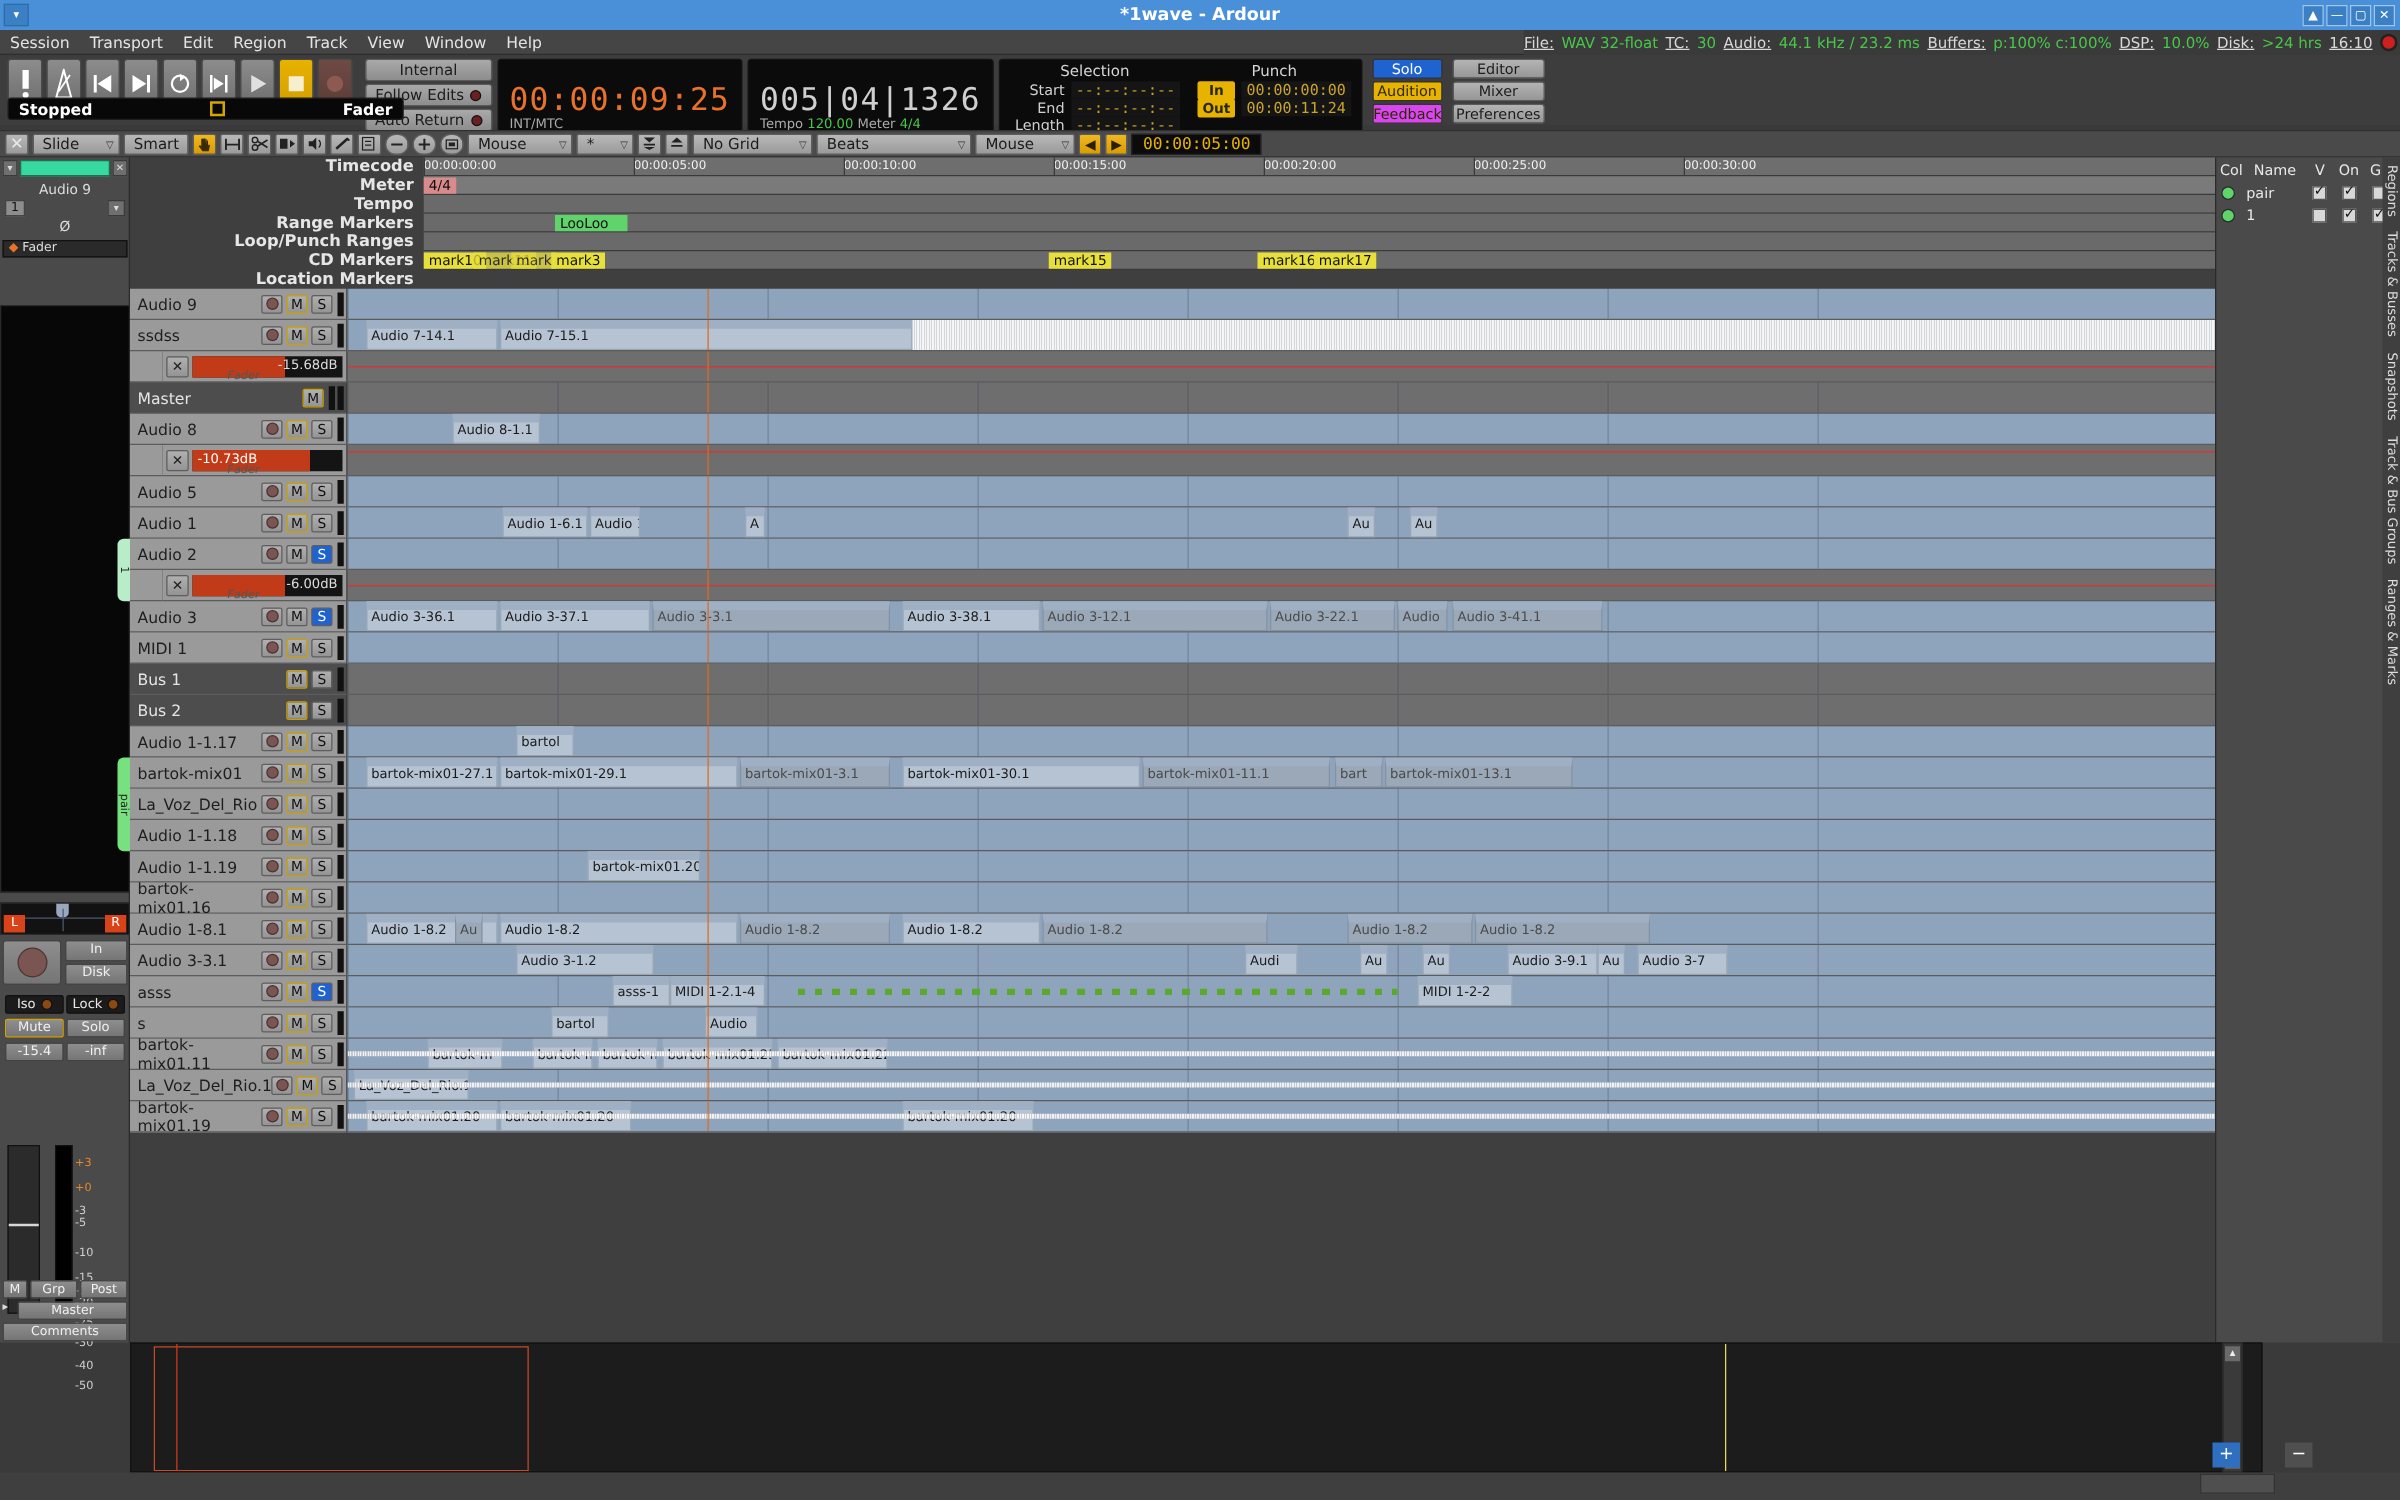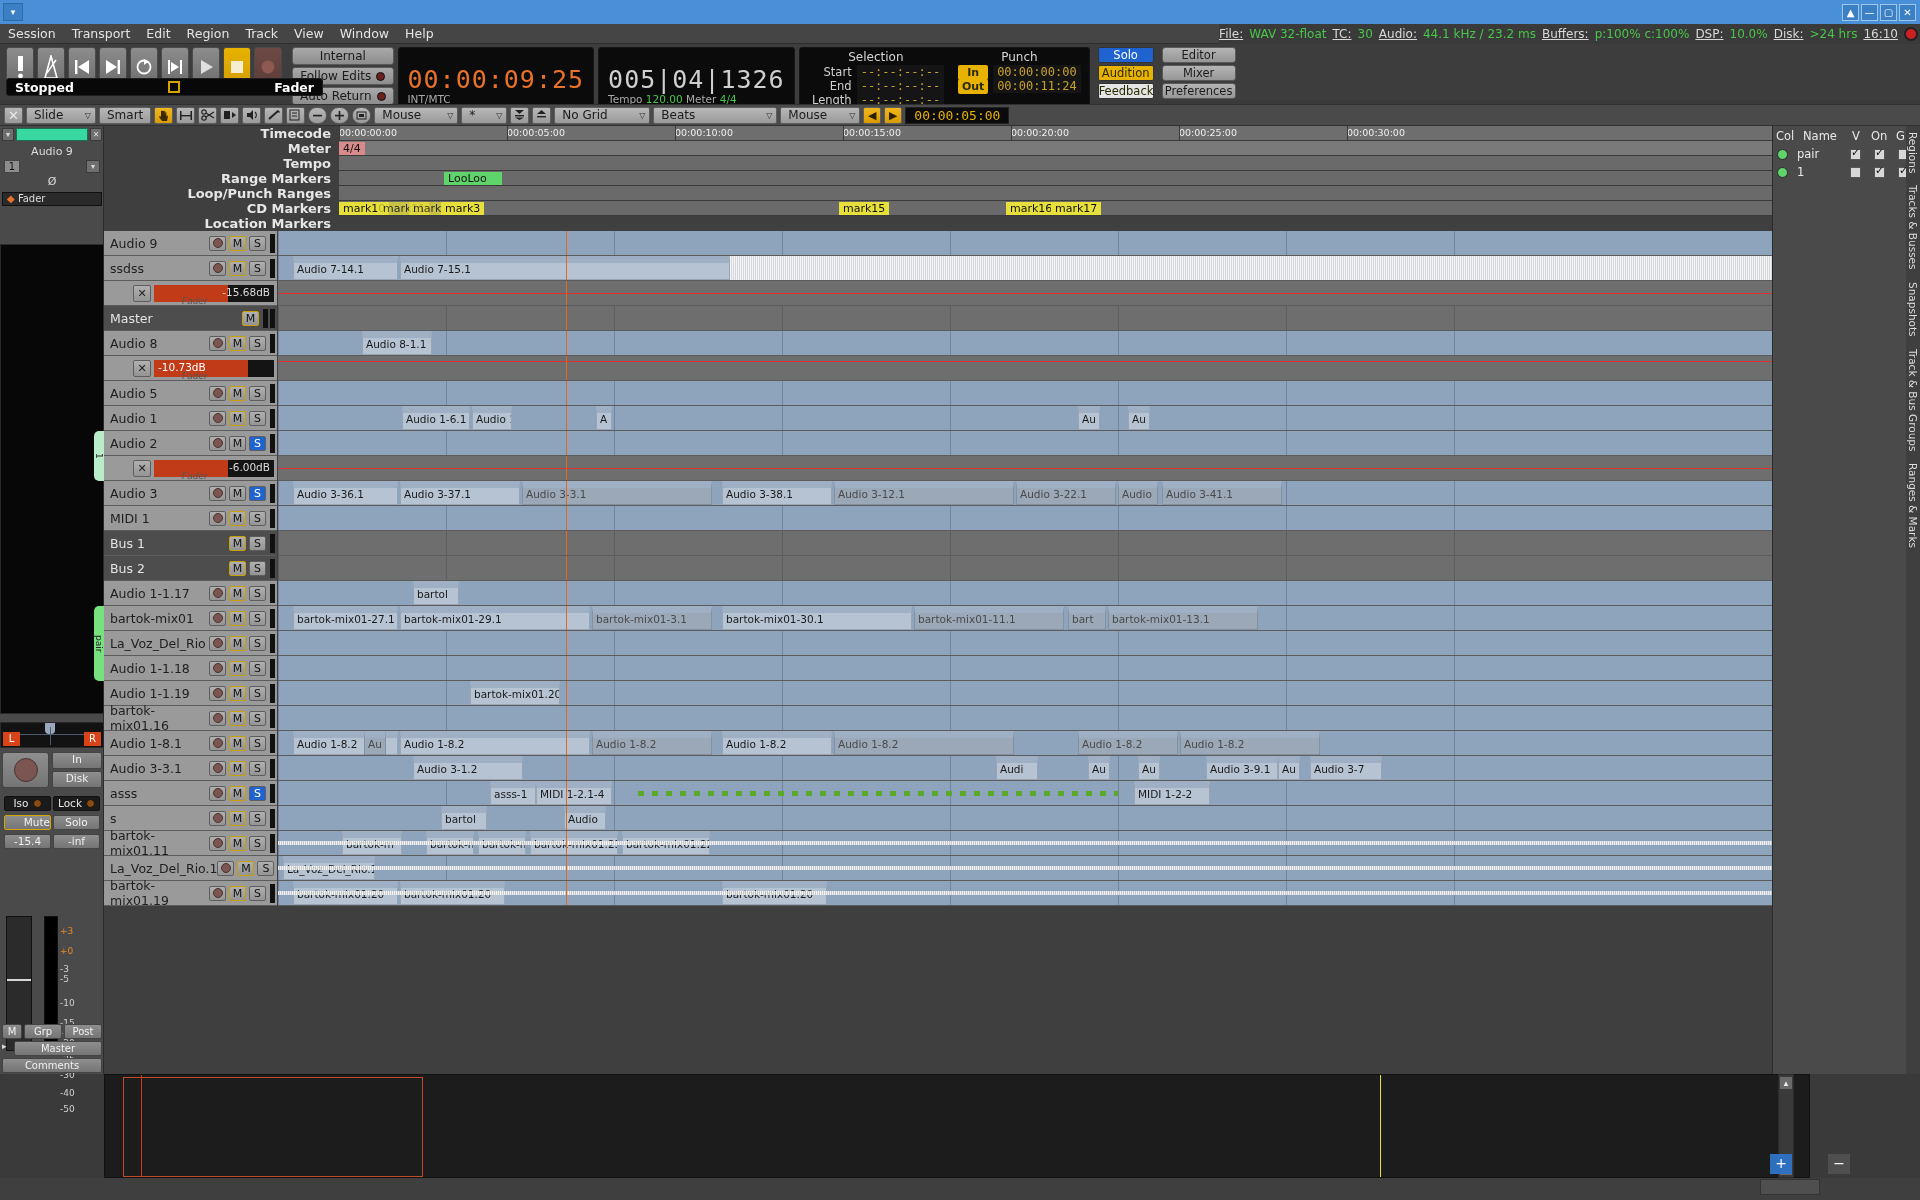--- a/index.html
+++ b/index.html
@@ -53,21 +53,21 @@
   .selrow .lb{ width:44px; text-align:right; color:#d0d0d0; font-size:11.5px; }
   .selval{ font-family:"DejaVu Sans Mono","Liberation Mono",monospace; font-size:12px; color:#c8a22a;
     background:#151515; padding:0 4px; }
   .punchbtn{ width:30px; height:15px; background:#e8b200; color:#2a2a00; font-size:11px; font-weight:bold;
     text-align:center; line-height:15px; border-radius:2px; }
   .tcol{ display:flex; flex-direction:column; gap:2px; margin-left:4px; }
   .bigb{ width:56px; height:16px; font-size:11.5px; text-align:center; line-height:15px; border-radius:2px;
     border:1px solid #333; }
   .bigb.solo{ background:#1f63d0; color:#fff; }
   .bigb.aud{ background:#e8b200; color:#2a2a00; }
-  .bigb.fb{ background:#e5e5e5; color:#2a2a00; }
+  .bigb.fb{ background:#d946ef; color:#2a2a00; }
   .ecol{ display:flex; flex-direction:column; gap:2px; margin-left:4px; }
   .ebtn{ width:74px; height:16px; background:linear-gradient(#b4b4b4,#969696); border:1px solid #5a5a5a;
     border-radius:3px; color:#1c1c1c; font-size:11.5px; text-align:center; line-height:14px; }
 
   
   .sprung{ position:absolute; left:6px; top:78px; width:317px; height:18px; background:#080808;
     border:1px solid #1d1d1d; border-radius:3px; display:flex; align-items:center;
     justify-content:space-between; padding:0 8px; font-size:12.5px; font-weight:bold; color:#fff; }
   .sq{ width:12px; height:12px; border:2px solid #d4a400; }
 
@@ -172,21 +172,21 @@
   .lm{ position:absolute; left:0; top:0; width:104px; }
   .lmrow{ display:flex; gap:2px; padding:2px; align-items:center; }
   .lmname{ flex:1; height:13px; background:#37d9a0; border:1px solid #1d6f55; }
   .lmsq{ width:12px; height:13px; background:#6f6f6f; border:1px solid #3a3a3a; color:#ddd;
     font-size:8px; text-align:center; line-height:11px; }
   .lmtxt{ text-align:center; font-size:11px; color:#ddd; padding:2px 0; }
   .lmbtn{ flex:1; height:15px; background:linear-gradient(#8e8e8e,#757575); border:1px solid #444;
     border-radius:2px; font-size:10.5px; color:#f0f0f0; text-align:center; line-height:13px; }
   .lmbtn.dark{ background:#1b1b1b; border:1px solid #111; color:#e8e8e8; display:flex;
     align-items:center; justify-content:center; gap:4px; }
-  .lmbtn.mute{ border:1px solid #d4a400;text-align:right; }
+  .lmbtn.mute{ border:1px solid #d4a400; }
   .fadergroup{ position:absolute; left:0; top:118px; width:104px; height:470px; background:#070707;
     border:1px solid #2a2a2a; }
   .panstrip{ position:absolute; left:0; top:596px; width:104px; height:26px; background:#121212;
     border:1px solid #2a2a2a; }
   .panL,.panR{ position:absolute; top:9px; width:17px; height:14px; background:#d8431a; color:#fff;
     font-size:10px; text-align:center; line-height:14px; }
   .bigknob{ width:47px; height:36px; background:linear-gradient(#8e8e8e,#757575); border:1px solid #444;
     border-radius:3px; display:flex; align-items:center; justify-content:center; }
   .bigknob .k{ width:24px; height:24px; border-radius:50%; background:#7a5551; border:1px solid #4a3330; }
   .gainstrip{ position:absolute; left:6px; top:790px; width:26px; height:135px; background:#2b2b2b;
@@ -213,20 +213,21 @@
   .footb{ flex:1; height:15px; background:linear-gradient(#8e8e8e,#757575); border:1px solid #444;
     border-radius:2px; font-size:10px; color:#f0f0f0; text-align:center; line-height:13px; }
 </style>
 </head>
 <body>
 
 <div class="root">
 
   <div class="titlebar">
     <div class="tb-menu">▾</div>
+    <div class="tb-title">*1wave - Ardour</div>
     <div class="tb-btns">
       <div class="tb-btn">▲</div>
       <div class="tb-btn">—</div>
       <div class="tb-btn">▢</div>
       <div class="tb-btn">✕</div>
     </div>
   </div>
 
   <div class="menubar">
     <div class="mi">Session</div>

